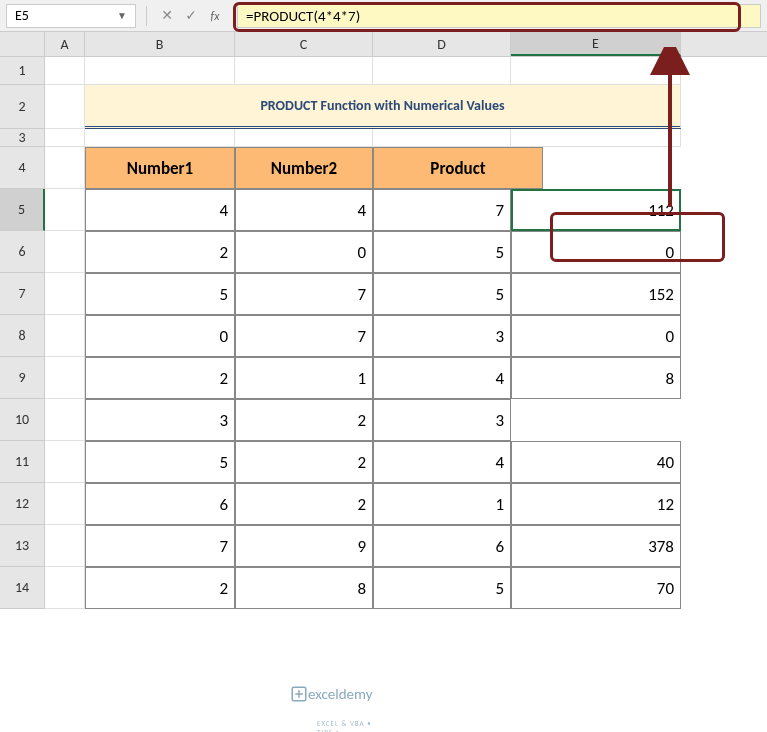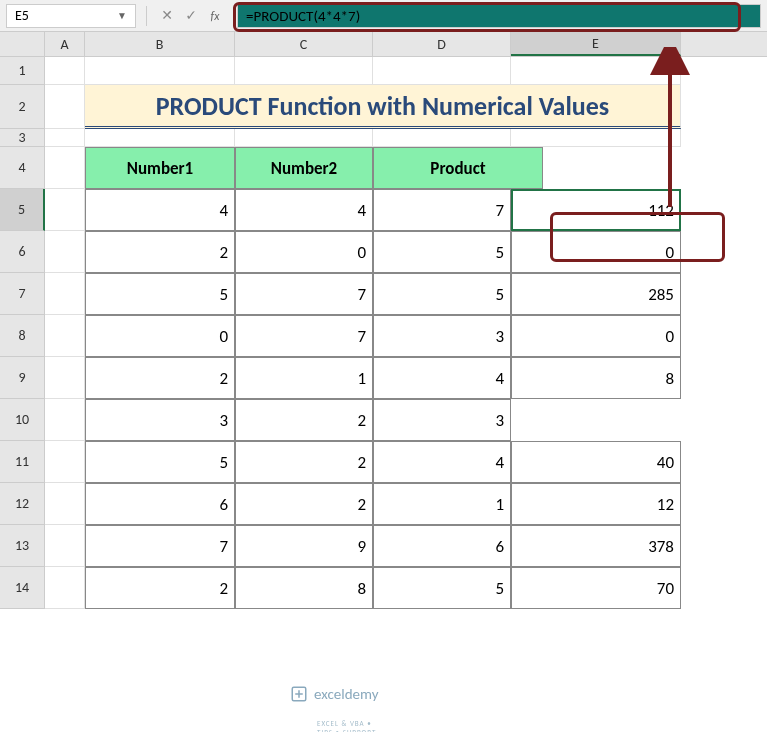--- a/index.html
+++ b/index.html
@@ -5,21 +5,21 @@
     * { box-sizing: border-box; margin: 0; padding: 0; }
     body { font-family: Calibri, Arial, sans-serif; background: #fff; width: 767px; height: 732px; position: relative; overflow: hidden; }
     
     .formula-bar { display: flex; align-items: center; height: 32px; background: #f0f0f0; border-bottom: 1px solid #ccc; padding: 2px 6px; gap: 4px; }
     .name-box { width: 130px; height: 24px; background: #fff; border: 1px solid #ccc; padding: 2px 8px; font-size: 14px; display: flex; align-items: center; justify-content: space-between; }
     .name-box-dd { color: #666; font-size: 10px; }
     .fb-divider { width: 1px; height: 20px; background: #ccc; margin: 0 6px; }
     .fb-icon { width: 20px; height: 20px; display:flex; align-items:center; justify-content:center; color:#888; font-size:14px; }
     .fx-icon { font-style: italic; font-size: 12px; color: #666; }
     .formula-input-wrap { flex: 1; margin-left: 8px; position: relative; }
-    .formula-input { width: 100%; height: 24px; background: #0f766e; border: 1px solid #ccc; padding: 2px 8px; font-size: 15px; display:flex; align-items:center; }
+    .formula-input { width: 100%; height: 24px; background: #fef9c3; border: 1px solid #ccc; padding: 2px 8px; font-size: 15px; display:flex; align-items:center; }
     .formula-highlight { position: absolute; top: -2px; left: -4px; right: 20px; height: 30px; border: 3px solid #7a1e1e; border-radius: 6px; pointer-events: none; }
 
     .sheet-area { position: relative; }
     .col-headers { display: flex; background: #e6e6e6; border-bottom: 1px solid #ccc; }
     .sel-all { width: 45px; height: 24px; border-right: 1px solid #ccc; background: #e6e6e6; }
     .col-h { height: 24px; border-right: 1px solid #ccc; display:flex; align-items:center; justify-content:center; font-size:14px; color:#333; background:#e6e6e6; }
     .col-A { width: 40px; }
     .col-B { width: 150px; }
     .col-C { width: 138px; }
     .col-D { width: 138px; }
@@ -30,29 +30,29 @@
     .row { display: flex; }
     .row-h { width: 45px; border-right: 1px solid #ccc; border-bottom: 1px solid #ccc; background:#e6e6e6; display:flex; align-items:center; justify-content:center; font-size: 14px; color:#333; }
     .row-h.sel { background:#d0d0d0; border-right: 2px solid #217346; }
     .cell { border-right: 1px solid #e0e0e0; border-bottom: 1px solid #e0e0e0; display:flex; align-items:center; font-size: 16px; padding: 0 6px; }
     .r1 { height: 28px; }
     .r2 { height: 44px; }
     .r3 { height: 18px; }
     .r4 { height: 42px; }
     .rd { height: 42px; }
 
-    .title-cell { background: #fff4d6; color: #2a4a7a; font-weight: bold; font-size: 26px; justify-content:center; border-bottom: 3px double #2a4a7a; }
-    .header-cell { background: #86efac; font-weight: bold; font-size: 17px; justify-content:center; border: 1px solid #888 !important; }
+    .title-cell { background: #fff4d6; color: #2a4a7a; font-weight: bold; font-size: 14px; justify-content:center; border-bottom: 3px double #2a4a7a; }
+    .header-cell { background: #fdba74; font-weight: bold; font-size: 17px; justify-content:center; border: 1px solid #888 !important; }
     .data-cell { justify-content: flex-end; font-size: 17px; border: 1px solid #888 !important; background:#fff; }
     .blank-A { background:#fff; }
 
     .cell-highlight { position: absolute; border: 3px solid #7a1e1e; border-radius: 6px; pointer-events: none; }
     .arrow-svg { position: absolute; pointer-events: none; }
 
-    .watermark { position: absolute; left: 290px; top: 685px; display:flex; gap:6px; color:#8aa9bd; font-size:15px; }
+    .watermark { position: absolute; left: 290px; top: 685px; display:flex; color:#8aa9bd; font-size:15px; }
     .wm-icon { width:18px; height:18px; }
     .wm-sub { font-size: 7px; letter-spacing: 1px; color:#a5bdcb; position:absolute; top:34px; left:27px; }
   </style>
 </head>
 <body>
 
 <div class="formula-bar">
   <div class="name-box">
     <span>E5</span>
     <span class="name-box-dd">▼</span>
@@ -130,21 +130,21 @@
       <div class="cell data-cell col-C rd">0</div>
       <div class="cell data-cell col-D rd">5</div>
       <div class="cell data-cell col-E rd">0</div>
     </div>
     <div class="row">
       <div class="row-h rd">7</div>
       <div class="cell blank-A col-A rd"></div>
       <div class="cell data-cell col-B rd">5</div>
       <div class="cell data-cell col-C rd">7</div>
       <div class="cell data-cell col-D rd">5</div>
-      <div class="cell data-cell col-E rd">285</div>
+      <div class="cell data-cell col-E rd">152</div>
     </div>
     <div class="row">
       <div class="row-h rd">8</div>
       <div class="cell blank-A col-A rd"></div>
       <div class="cell data-cell col-B rd">0</div>
       <div class="cell data-cell col-C rd">7</div>
       <div class="cell data-cell col-D rd">3</div>
       <div class="cell data-cell col-E rd">0</div>
     </div>
     <div class="row">

